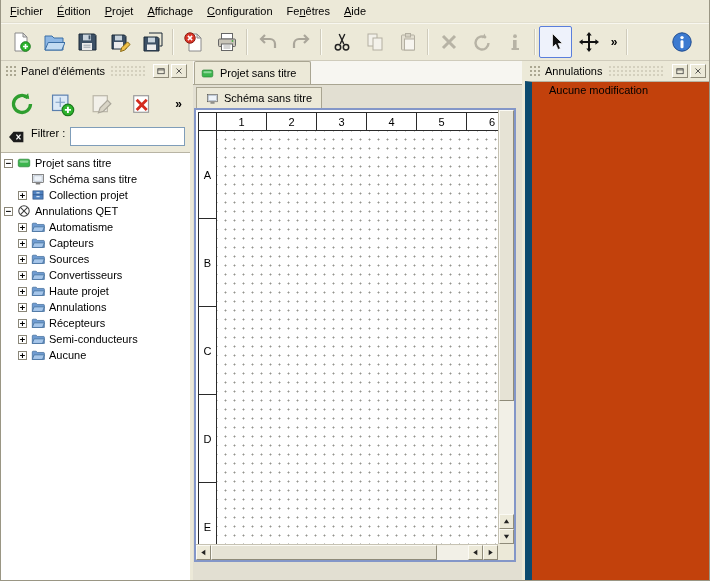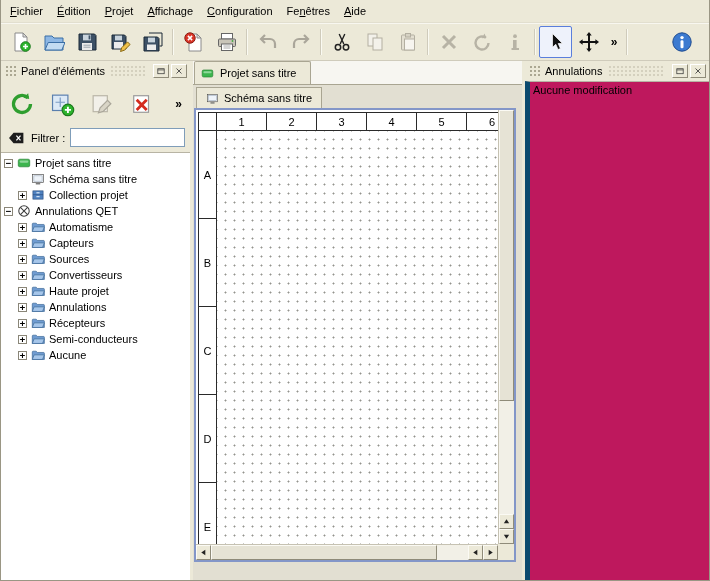--- a/index.html
+++ b/index.html
@@ -28,21 +28,21 @@
 .left-dock{width:192px;display:flex;flex-direction:column;border-right:3px solid #ece9d8;background:#ece9d8}
 .dock-header{height:20px;display:flex;align-items:center;padding:0 3px;flex:none}
 .grip{width:13px;height:13px;margin:0 3px 0 1px;background-image:radial-gradient(#aba792 1px,transparent 1.1px);background-size:4px 4px;flex:none}
 .dock-title{white-space:nowrap}
 .dock-spacer{flex:1;height:12px;margin:0 5px;background-image:radial-gradient(#d4d0be 1px,transparent 1.1px);background-size:4px 4px}
 .dock-btn{width:16px;height:14px;display:flex;align-items:center;justify-content:center;background:#ece9d8;border:1px solid;border-color:#fff #8f8b79 #8f8b79 #fff;margin-left:2px;flex:none}
 .panel-toolbar{height:46px;display:flex;align-items:center;padding:2px 3px;flex:none}
 .panel-btns{display:flex;align-items:center;gap:4px}
 .panel-btn{width:36px;height:38px;display:flex;align-items:center;justify-content:center}
 .panel-chev{margin-left:auto;padding:0 5px;font-weight:bold;font-size:12px}
-.filter-row{height:25px;display:flex;align-items:center;gap:5px;padding:0 5px 4px 5px;flex:none}
+.filter-row{height:25px;display:flex;gap:5px;padding:0 5px 4px 5px;flex:none}
 .filter-clear{width:20px;height:20px;display:flex;align-items:center;justify-content:center}
 .filter-input{flex:1;height:19px;min-width:0;border:1px solid #7f9db9;background:#fff;font:11px "Liberation Sans",sans-serif;padding:0 3px}
 .tree{flex:1;background:#fff;border-top:1px solid #b8b4a4;padding-top:2px;overflow:hidden}
 .tree-row{height:16px;display:flex;align-items:center;white-space:nowrap}
 .expander{width:9px;height:9px;min-width:9px;border:1px solid #8a8678;background:#fff;display:flex;align-items:center;justify-content:center;font:bold 9px/7px "DejaVu Sans Mono",monospace;margin-right:4px}
 .expander.none{visibility:hidden}
 .tree-ic{display:flex;margin-right:4px;flex:none}
 
 
 .center{flex:1;display:flex;flex-direction:column;min-width:0;border-right:3px solid #ece9d8}
@@ -66,21 +66,21 @@
 .v-track{flex:1;position:relative}
 .v-thumb{position:absolute;left:0;top:0;width:100%;height:72%;background:#e6e3d5;border:1px solid;border-color:#fbfaf4 #8f8b79 #8f8b79 #fbfaf4}
 .sb-btn{flex:none;width:15px;height:15px;display:flex;align-items:center;justify-content:center;background:#ece9d8;border:1px solid;border-color:#fbfaf4 #8f8b79 #8f8b79 #fbfaf4}
 .hscroll{grid-column:1;grid-row:2;display:flex;background:#f2f0e7;border-top:1px solid #c6c2b2}
 .h-track{flex:1;position:relative}
 .h-thumb{position:absolute;left:0;top:0;height:100%;width:88%;background:#e6e3d5;border:1px solid;border-color:#fbfaf4 #8f8b79 #8f8b79 #fbfaf4}
 .corner-sb{grid-column:2;grid-row:2;background:#ece9d8}
 
 
 .right-dock{width:184px;display:flex;flex-direction:column;background:#ece9d8}
-.undo-content{flex:1;background:#be185d;border-top:1px solid #b8b4a4;border-left:5px solid #0c4a6e;padding:2px 3px}
+.undo-content{flex:1;background:#c2410c;border-top:1px solid #b8b4a4;border-left:7px solid #0c4a6e;padding:2px 17px}
 </style>
 </head>
 <body>
 
 <div class="app" data-name="qelectrotech-window">
 
   <div class="menubar" data-name="menu-bar">
       <div class="menu-item" data-name="menu-item-fichier"><u>F</u>ichier</div>
       <div class="menu-item" data-name="menu-item-edition"><u>É</u>dition</div>
       <div class="menu-item" data-name="menu-item-projet"><u>P</u>rojet</div>

